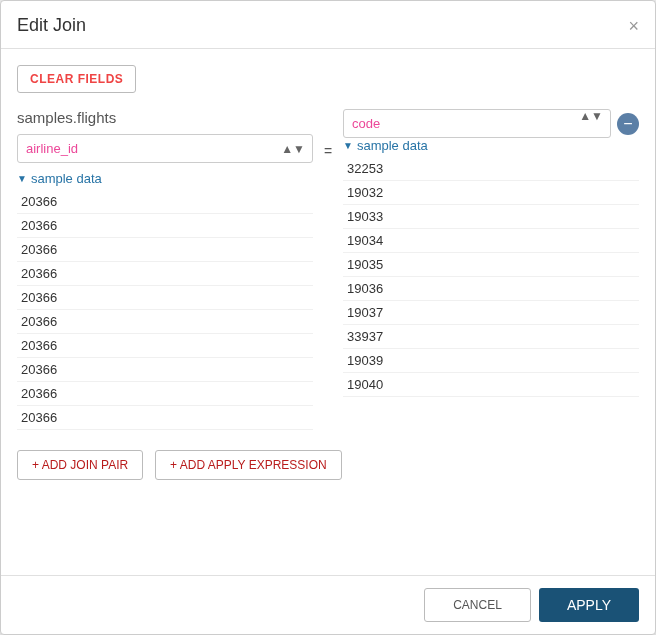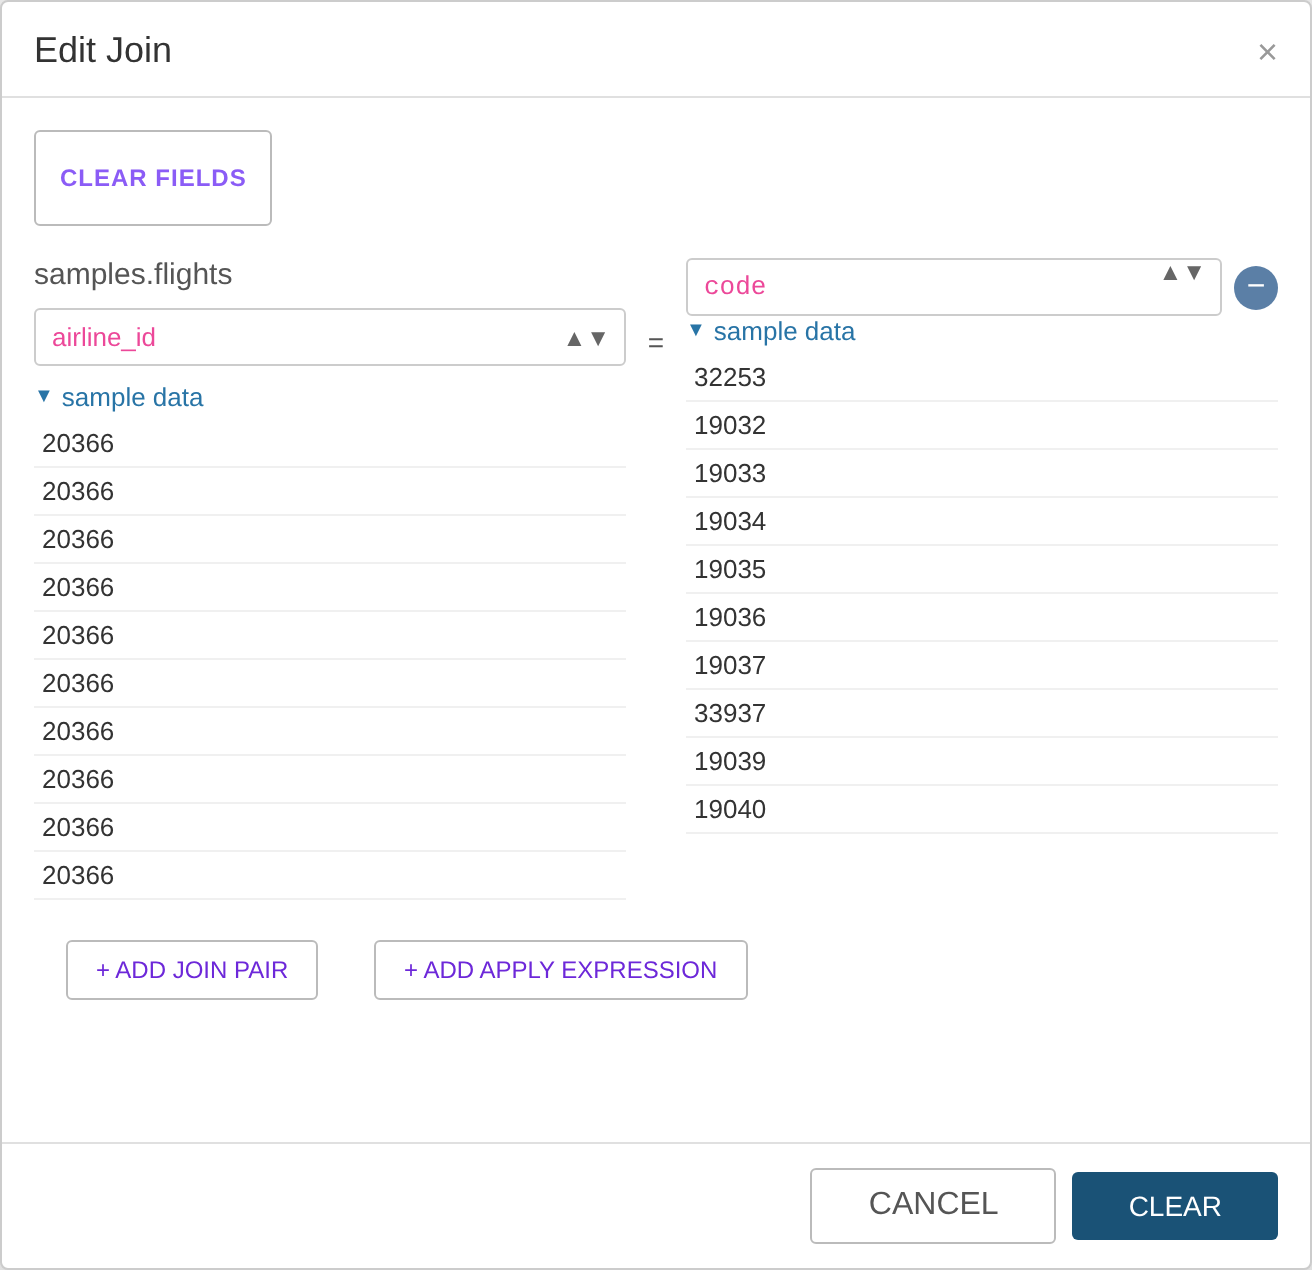--- a/index.html
+++ b/index.html
@@ -45,24 +45,24 @@
     }
     .modal-body {
       flex: 1;
       padding: 16px;
       overflow-y: auto;
     }
     .clear-fields-btn {
       background: #fff;
       border: 1px solid #bbb;
       border-radius: 3px;
-      padding: 16px 12px;
+      padding: 6px 12px;
       font-size: 12px;
       font-weight: 600;
-      color: #8b5cf6;
+      color: #ef4444;
       cursor: pointer;
       letter-spacing: 0.5px;
       margin-bottom: 16px;
       display: inline-block;
     }
     .join-columns {
       display: flex;
       align-items: flex-start;
       gap: 0;
     }
@@ -150,60 +150,58 @@
     }
     .join-pair-section {
       margin-top: 20px;
     }
     .add-btn {
       background: #fff;
       border: 1px solid #bbb;
       border-radius: 3px;
       padding: 7px 14px;
       font-size: 12px;
-      color: #6d28d9;
+      color: #b91c1c;
       cursor: pointer;
       font-weight: 500;
       margin-right: 8px;
-      margin-left: 16px;
     }
     .modal-footer {
       display: flex;
       justify-content: flex-end;
       align-items: center;
       padding: 12px 16px;
       border-top: 1px solid #e0e0e0;
       gap: 8px;
     }
     .cancel-btn {
       background: #fff;
       border: 1px solid #bbb;
       border-radius: 3px;
       padding: 9px 28px;
-      font-size: 16px;
+      font-size: 12px;
       color: #555;
       cursor: pointer;
     }
     .apply-btn {
       background: #1a5276;
       border: none;
       border-radius: 3px;
       padding: 9px 28px;
       font-size: 14px;
       color: #fff;
       cursor: pointer;
       font-weight: 500;
     }
     .right-select-row {
       display: flex;
       align-items: center;
     }
     .right-select-row .field-select {
       flex: 1;
-      font-family: Liberation Mono, monospace;
     }
   </style>
 </head>
 <body>
 
 <div class="modal-overlay">
   <div class="modal-header">
     <span class="modal-title">Edit Join</span>
     <button class="modal-close">×</button>
   </div>
@@ -273,15 +271,15 @@
     </div>
 
     <div class="join-pair-section">
       <button class="add-btn">+ ADD JOIN PAIR</button>
       <button class="add-btn">+ ADD APPLY EXPRESSION</button>
     </div>
   </div>
 
   <div class="modal-footer">
     <button class="cancel-btn">CANCEL</button>
-    <button class="apply-btn">CLEAR</button>
+    <button class="apply-btn">APPLY</button>
   </div>
 </div>
 
 </body></html>

